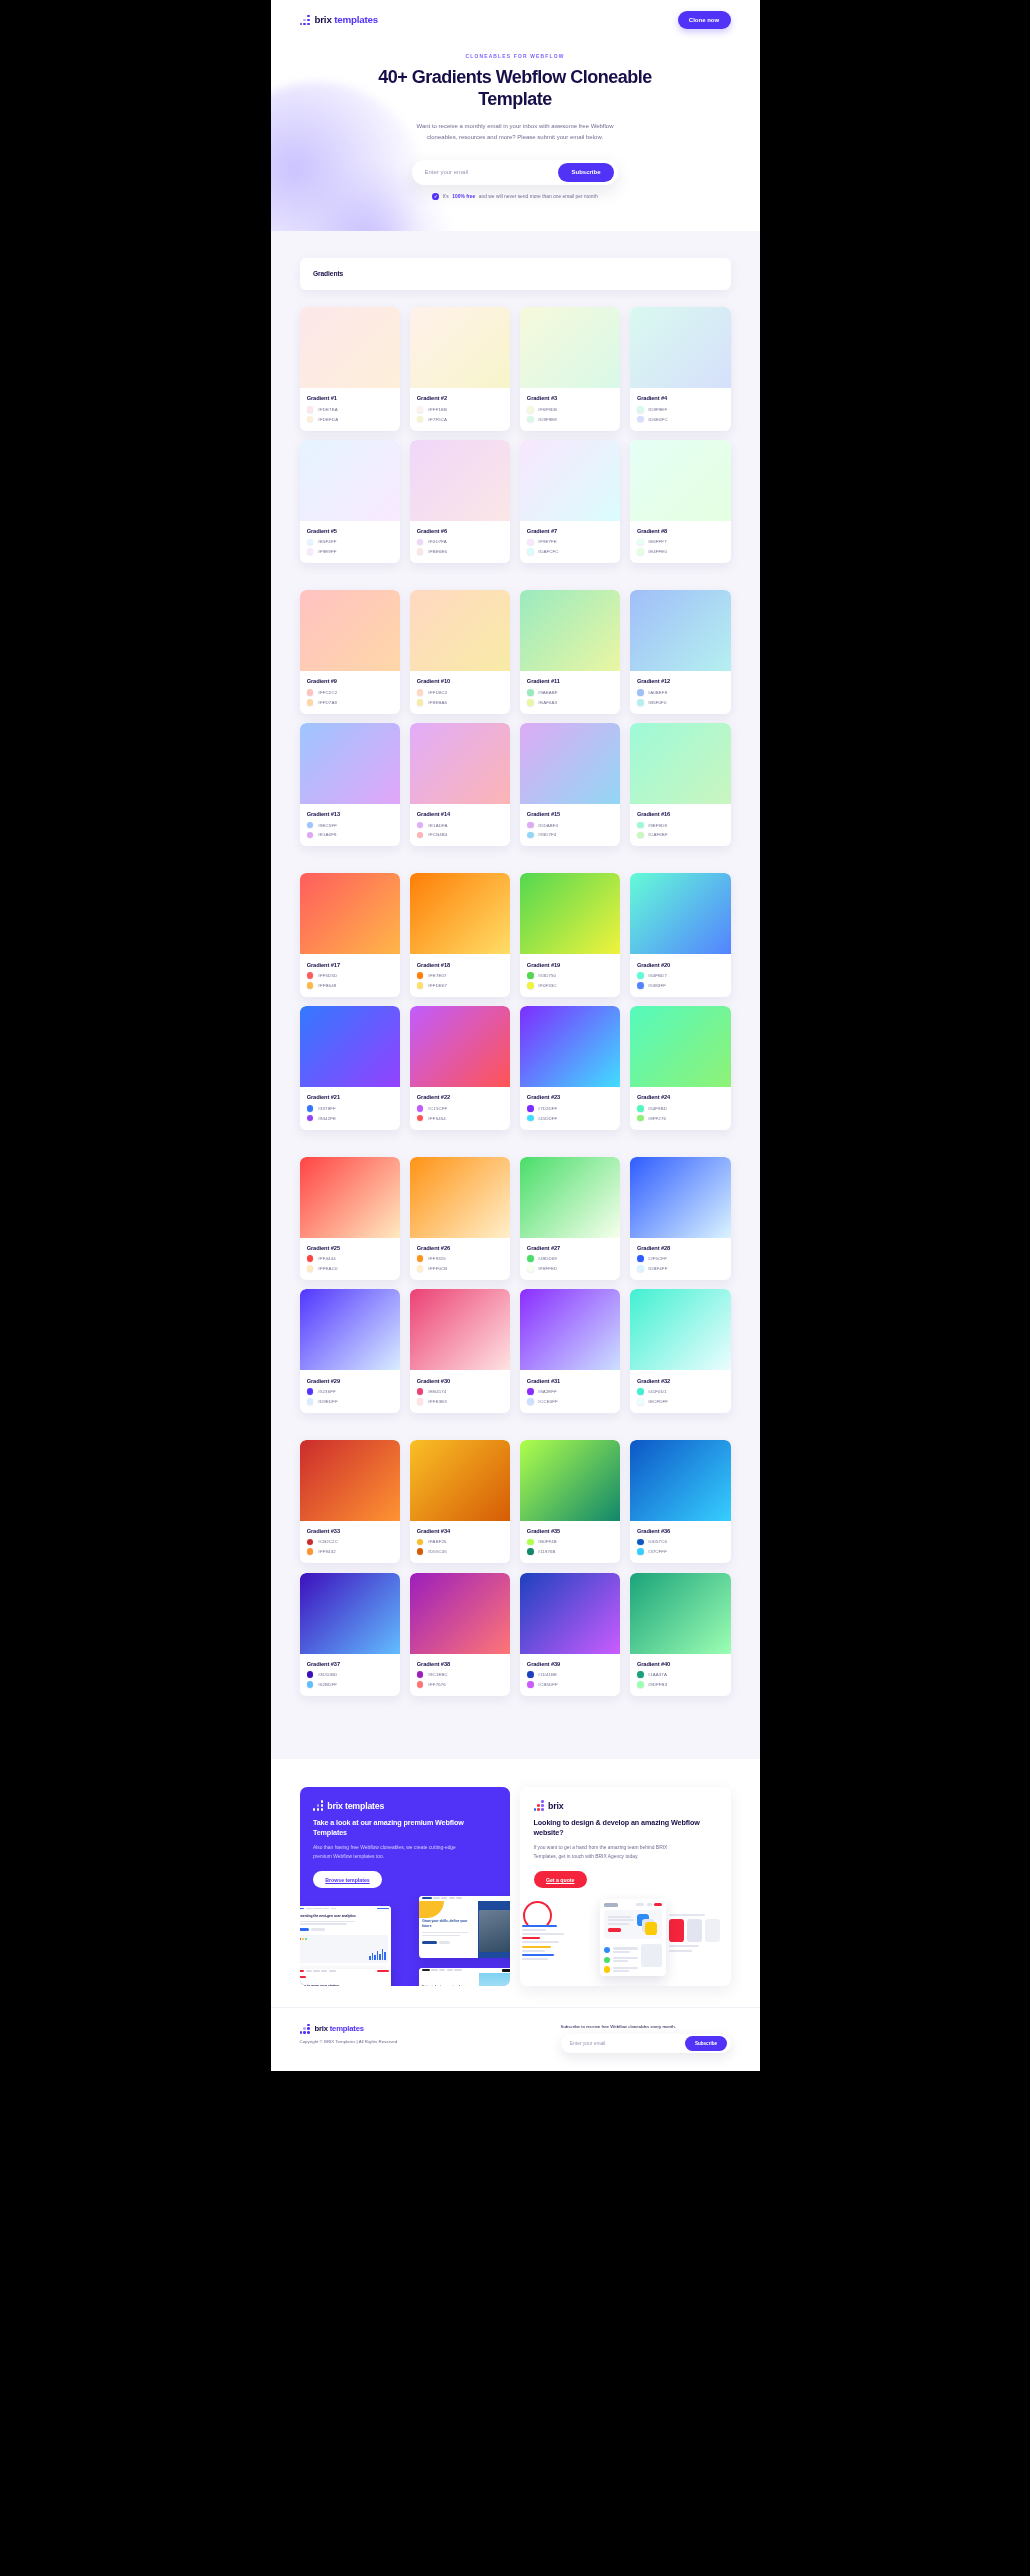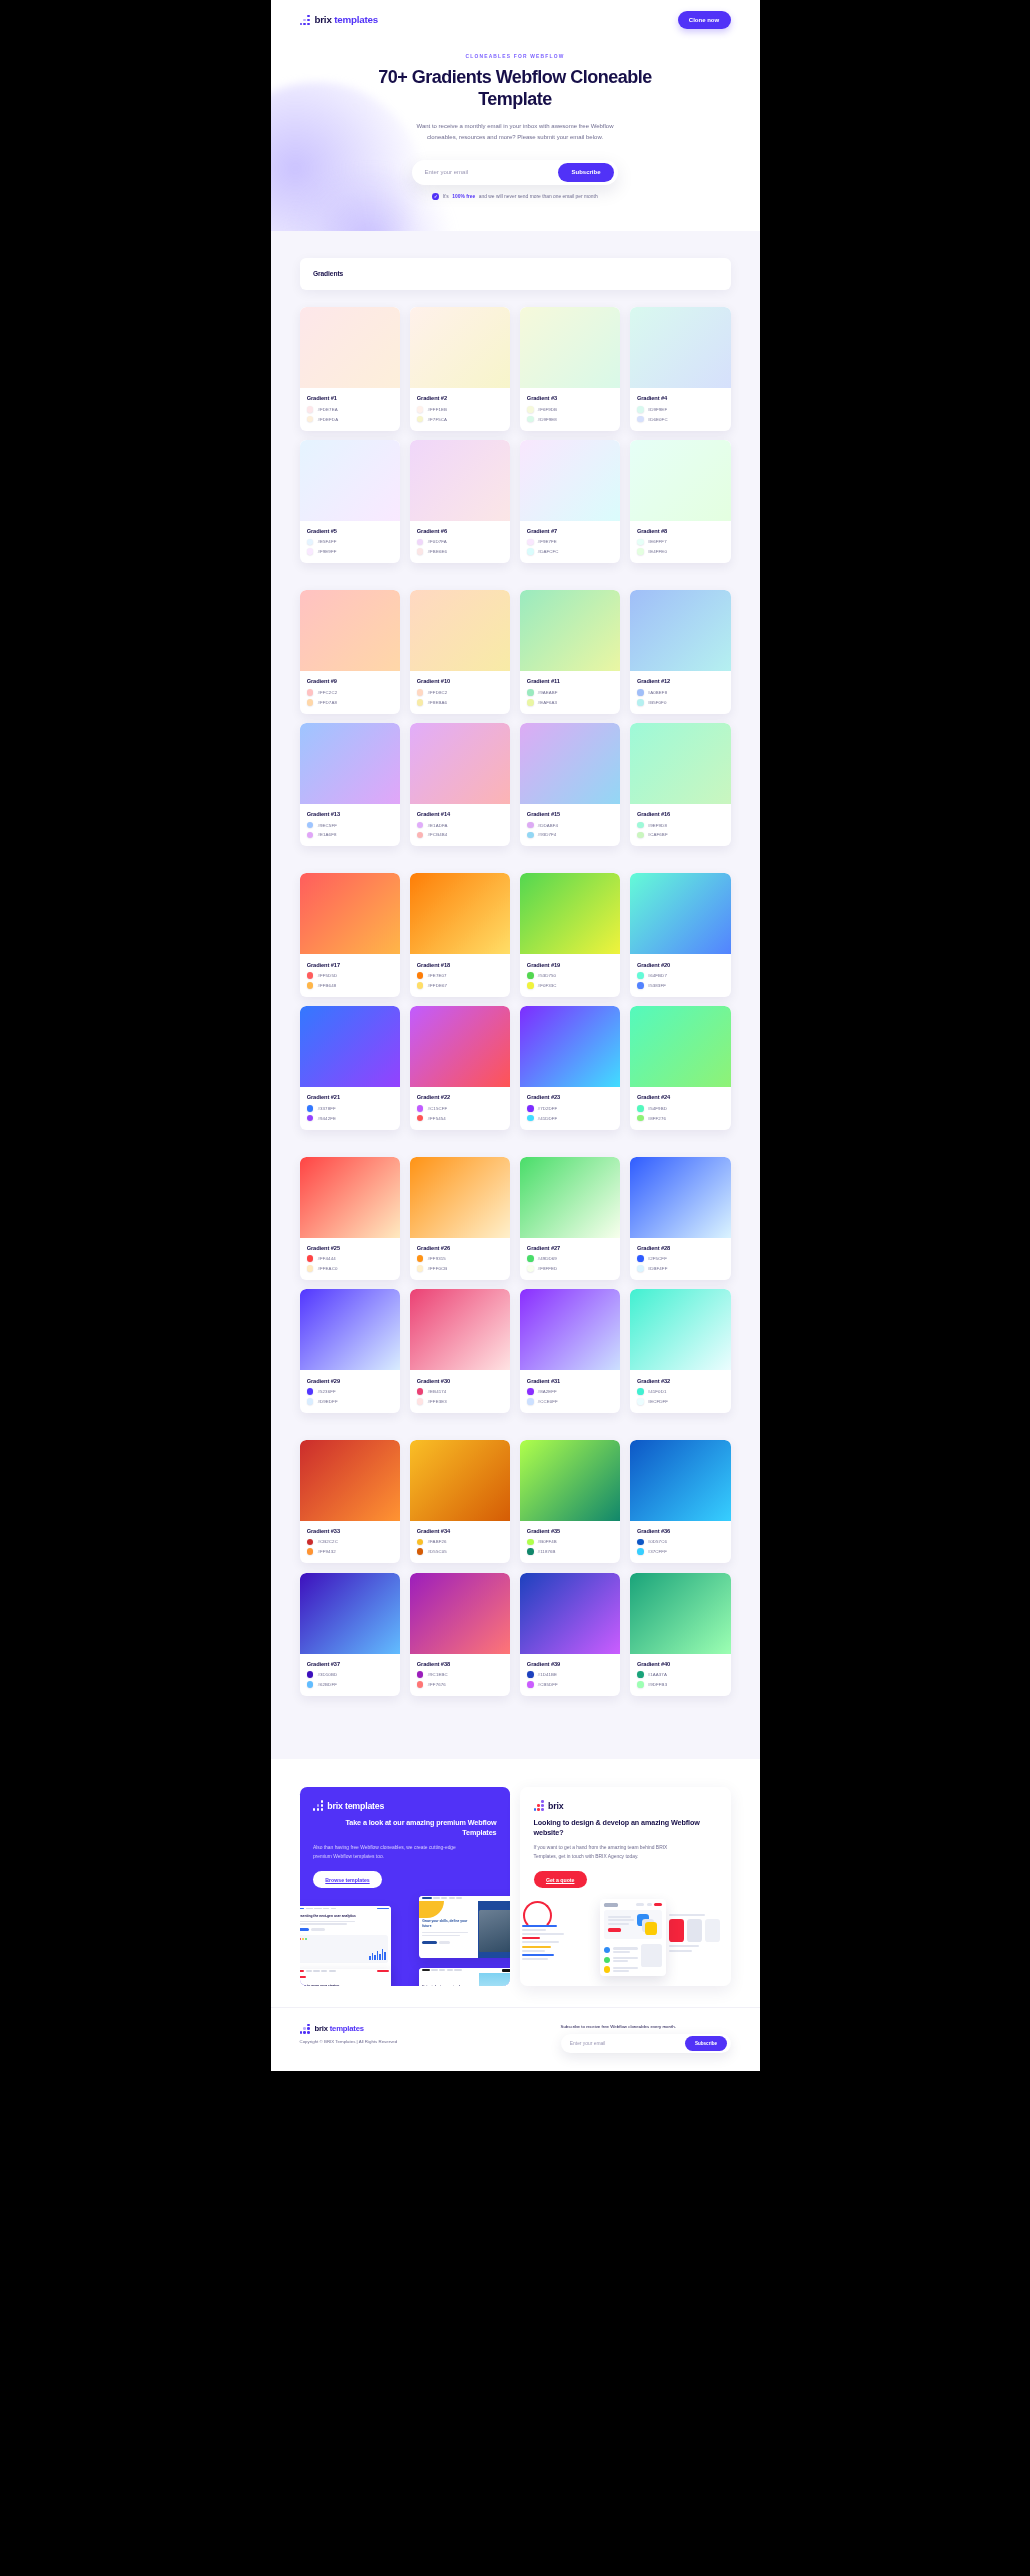--- a/index.html
+++ b/index.html
@@ -239,21 +239,21 @@
   .cta-logo .brand-text { font-size: 8.8px; }
   .cta-logo-w .b1, .cta-logo-w .b2 { color: #fff; }
   .cta-logo-d .b1 { color: #170f49; }
   .dots-w i.on { background: #fff; }
   .dots-w i.dim { background: rgba(255,255,255,.55); }
   .dots-brix i.dim { background: #fa3246; }
   .dots-brix i.blue { background: #2f6bf5; }
   .dots-brix i.pur { background: #8b5cf6; }
 
   .cta-title { font-size: 7.2px; font-weight: 700; line-height: 1.45; margin-bottom: 5.2px; letter-spacing: -0.1px; }
-  .cta-title.w { color: #ffffff; text-align: right; }
+  .cta-title.w { color: #ffffff; }
   .cta-title.d { color: #170f49; }
   .cta-desc { font-size: 4.9px; line-height: 1.8; margin-bottom: 9.3px; max-width: 149px; }
   .cta-desc.w { color: #d8d0ff; }
   .cta-desc.d { color: #6f6c90; }
   .cta-btn {
     display: inline-block;
     border: none;
     border-radius: 20.6px;
     padding: 5.7px 12.4px;
     font-size: 5.2px;
@@ -345,21 +345,21 @@
             <i class="on"></i>
             <i class="on"></i>
         </span>
         <span class="brand-text"><span class="b1">brix </span><span class="b2">templates</span></span>
       </div>
       <button class="clone-btn">Clone now</button>
     </nav>
 
     <div class="hero-inner">
       <div class="eyebrow">CLONEABLES FOR WEBFLOW</div>
-      <h1 class="hero-title">70+ Gradients Webflow Cloneable Template</h1>
+      <h1 class="hero-title">40+ Gradients Webflow Cloneable Template</h1>
       <p class="hero-sub">Want to receive a monthly email in your inbox with awesome free Webflow cloneables, resources and more? Please submit your email below.</p>
 
       <div class="subscribe-wrap">
         <input class="subscribe-input" type="text" placeholder="Enter your email" style="">
         <button class="subscribe-btn">Subscribe</button>
       </div>
 
       <div class="note">
         <span class="check">✓</span>
         <span>It's </span>

